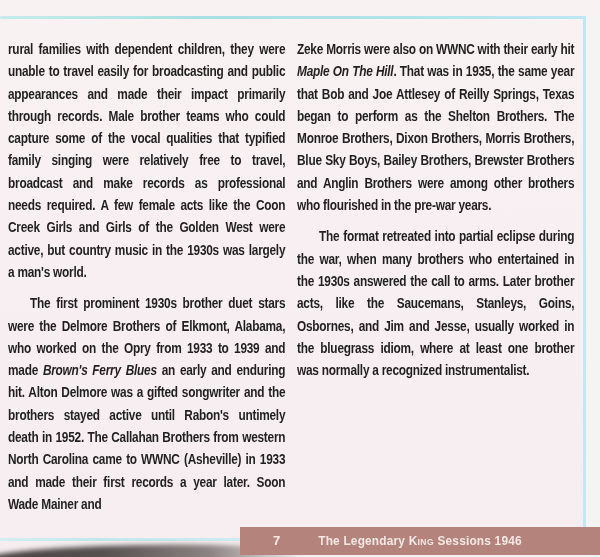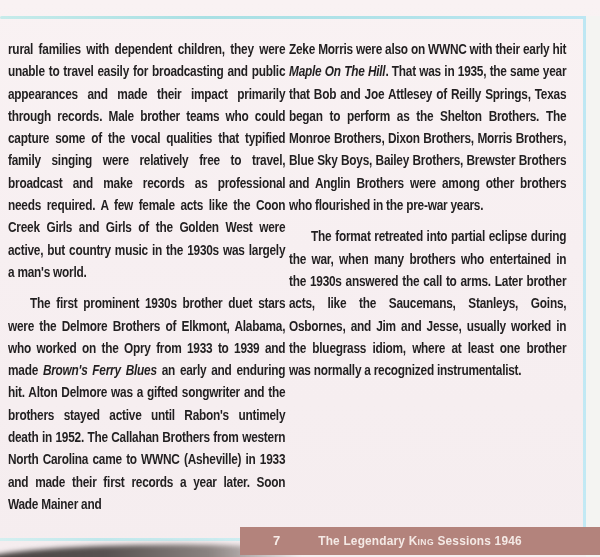--- a/index.html
+++ b/index.html
@@ -32,21 +32,21 @@
     position: absolute; left: 0; top: 538px; width: 243px; height: 3px;
     background: linear-gradient(to right, #d4eff0 0%, #c0e8ec 40%, #cdedf1 100%);
   }
 
   
   .col {
     position: absolute; top: 38px; width: 277px;
     color: #211f20;
   }
   .col-left  { left: 8px; }
-  .col-right { left: 289px; }
+  .col-right { left: 297px; }
   .col-inner {
     width: 351px;
     transform: scaleX(0.79);
     transform-origin: 0 0;
     font-size: 15px;
     font-weight: 700;
     letter-spacing: -0.3px;
     line-height: 22.3px;
     text-align: justify;
   }

